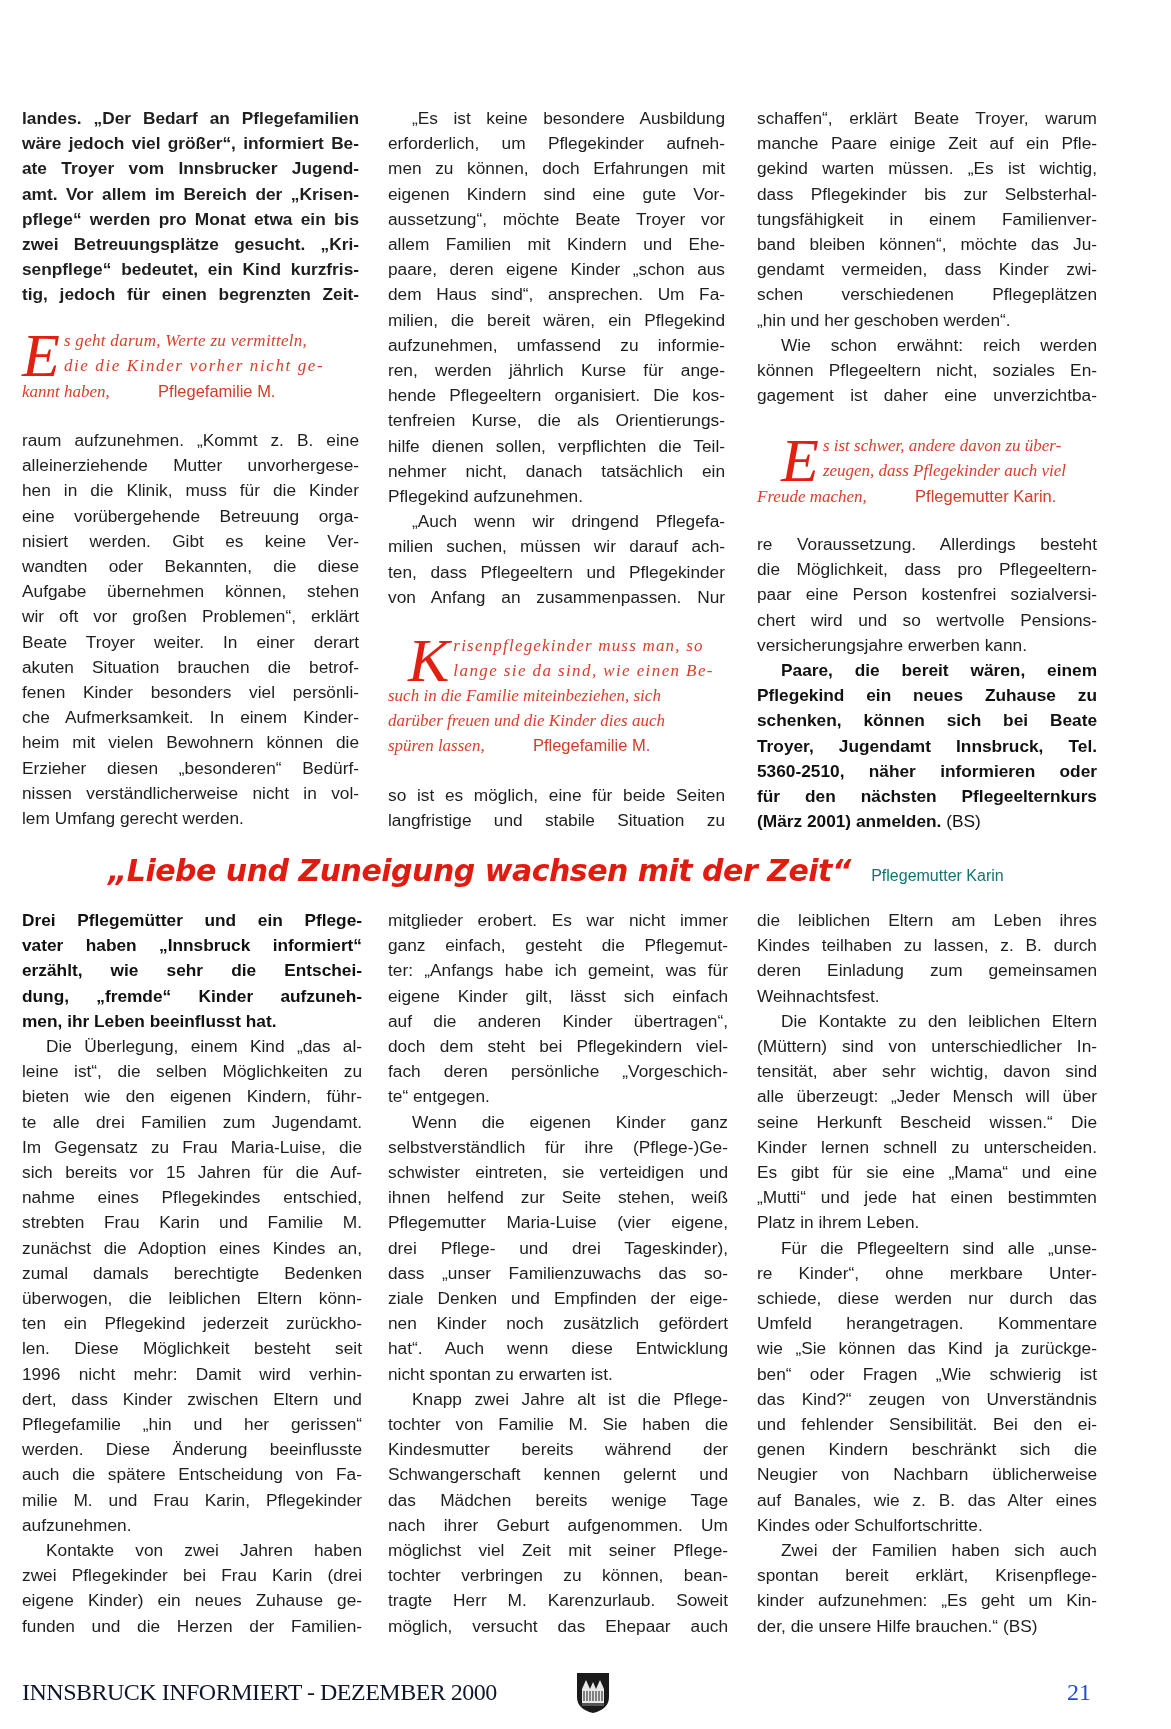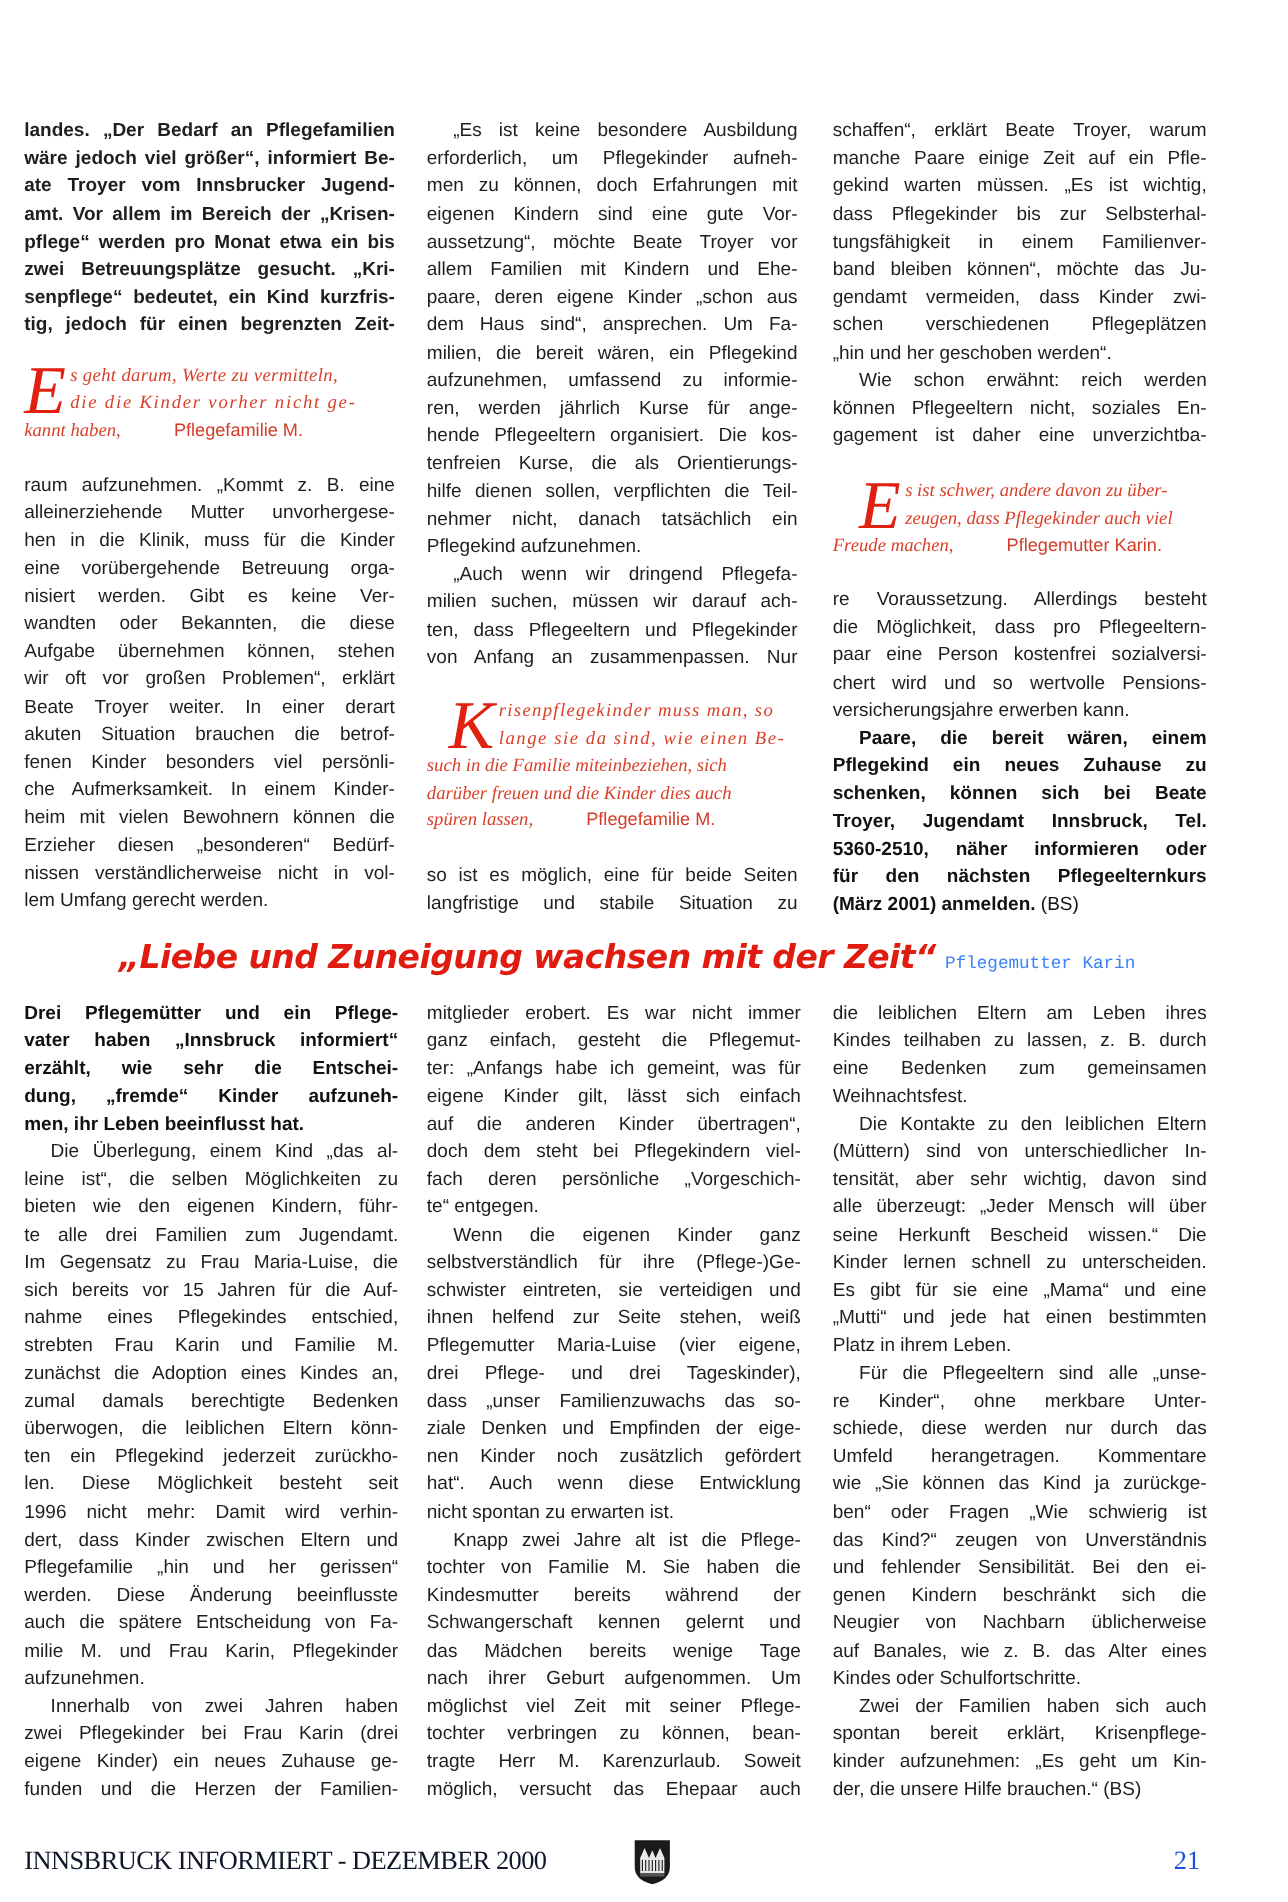--- a/index.html
+++ b/index.html
@@ -12,21 +12,21 @@
   .bold { font-weight:bold; color:#111; }
   .quote { position:absolute; color:#d8402a; font-family:"Liberation Serif", serif;
            font-style:italic; font-size:17px; line-height:24.5px; }
   .quote .q-line { display:block; white-space:nowrap; }
   .quote .dropcap { float:left; font-size:62px; line-height:48px; font-style:italic;
                     color:#e02010; margin:2px 4px 0 20px; font-family:"Liberation Serif", serif; }
   .quote .attribution { font-style:normal; font-family:"Liberation Sans", sans-serif; color:#d23c28; font-size:16.5px;margin-left:44px; }
   .headline { position:absolute; left:108px; top:853px; white-space:nowrap; }
   .headline .main { font-family:"DejaVu Sans", sans-serif; font-weight:bold; font-style:italic;
                     font-size:30px; color:#e01b10; letter-spacing:-0.5px;text-align:center; }
-  .headline .byline { font-family:Liberation Mono, monospace; font-size:16px; color:#3b82f6; margin-left:4px; }
+  .headline .byline { font-family:Liberation Sans, sans-serif; font-size:16px; color:#0f766e; margin-left:16px; }
   .footer { position:absolute; top:1677px; left:22px; width:1080px; height:40px; }
   .footer .pub { position:absolute; left:0; top:2px; font-family:"Liberation Serif", serif; font-size:24px; color:#0f172a; letter-spacing:-0.5px; }
   .footer .crest { position:absolute; left:553px; top:-6px; width:36px; height:44px; }
   .footer .pageno { position:absolute; left:1045px; top:2px; font-family:"Liberation Serif", serif; font-size:24px; color:#1d4ed8; }
 </style>
 </head>
 <body>
 
 <div class="col" style="left:22px; top:106px; width:337px;font-weight:bold;" id="u-c1t">
     <span class="line">landes. „Der Bedarf an Pflegefamilien</span>
@@ -176,21 +176,21 @@
     <span class="line">überwogen, die leiblichen Eltern könn-</span>
     <span class="line">ten ein Pflegekind jederzeit zurückho-</span>
     <span class="line">len. Diese Möglichkeit besteht seit</span>
     <span class="line">1996 nicht mehr: Damit wird verhin-</span>
     <span class="line">dert, dass Kinder zwischen Eltern und</span>
     <span class="line">Pflegefamilie „hin und her gerissen“</span>
     <span class="line">werden. Diese Änderung beeinflusste</span>
     <span class="line">auch die spätere Entscheidung von Fa-</span>
     <span class="line">milie M. und Frau Karin, Pflegekinder</span>
     <span class="line last">aufzunehmen.</span>
-    <span class="line indent">Innerhalb von zwei Jahren haben</span>
+    <span class="line indent">Kontakte von zwei Jahren haben</span>
     <span class="line">zwei Pflegekinder bei Frau Karin (drei</span>
     <span class="line">eigene Kinder) ein neues Zuhause ge-</span>
     <span class="line">funden und die Herzen der Familien-</span>
   </div>
 <div class="col" style="left:388px; top:908px; width:340px;" id="l-c2">
     <span class="line">mitglieder erobert. Es war nicht immer</span>
     <span class="line">ganz einfach, gesteht die Pflegemut-</span>
     <span class="line">ter: „Anfangs habe ich gemeint, was für</span>
     <span class="line">eigene Kinder gilt, lässt sich einfach</span>
     <span class="line">auf die anderen Kinder übertragen“,</span>
@@ -215,21 +215,21 @@
     <span class="line">das Mädchen bereits wenige Tage</span>
     <span class="line">nach ihrer Geburt aufgenommen. Um</span>
     <span class="line">möglichst viel Zeit mit seiner Pflege-</span>
     <span class="line">tochter verbringen zu können, bean-</span>
     <span class="line">tragte Herr M. Karenzurlaub. Soweit</span>
     <span class="line">möglich, versucht das Ehepaar auch</span>
   </div>
 <div class="col" style="left:757px; top:908px; width:340px;" id="l-c3">
     <span class="line">die leiblichen Eltern am Leben ihres</span>
     <span class="line">Kindes teilhaben zu lassen, z. B. durch</span>
-    <span class="line">eine Bedenken zum gemeinsamen</span>
+    <span class="line">deren Einladung zum gemeinsamen</span>
     <span class="line last">Weihnachtsfest.</span>
     <span class="line indent">Die Kontakte zu den leiblichen Eltern</span>
     <span class="line">(Müttern) sind von unterschiedlicher In-</span>
     <span class="line">tensität, aber sehr wichtig, davon sind</span>
     <span class="line">alle überzeugt: „Jeder Mensch will über</span>
     <span class="line">seine Herkunft Bescheid wissen.“ Die</span>
     <span class="line">Kinder lernen schnell zu unterscheiden.</span>
     <span class="line">Es gibt für sie eine „Mama“ und eine</span>
     <span class="line">„Mutti“ und jede hat einen bestimmten</span>
     <span class="line last">Platz in ihrem Leben.</span>

